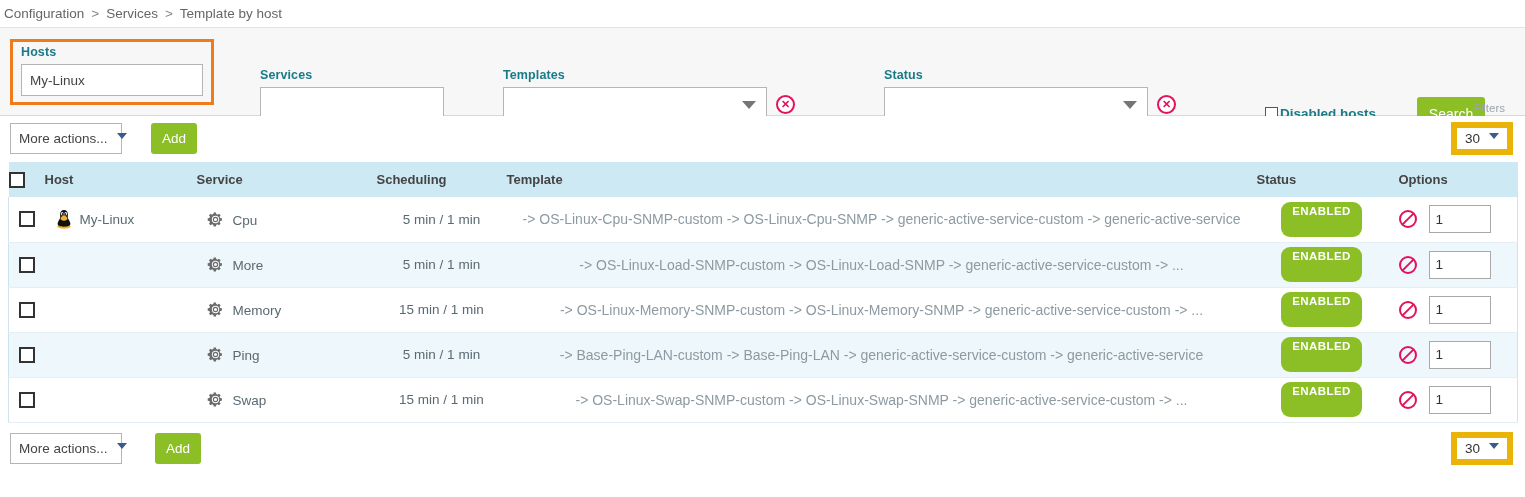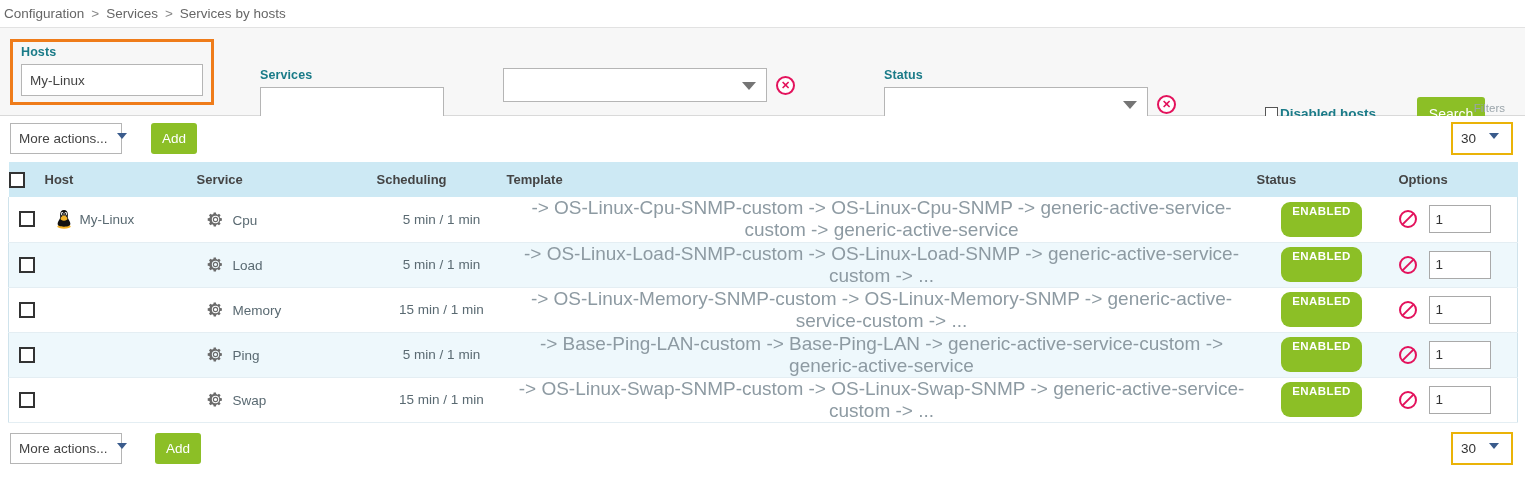--- a/index.html
+++ b/index.html
@@ -170,21 +170,21 @@
     color: #ffffff;
     font-family: "Liberation Sans", sans-serif;
     font-size: 13.5px;
     border-radius: 3px;
     cursor: pointer;
   }
   .pagesize {
     position: absolute;
     right: 12px; top: 6px;
     width: 62px; height: 33px;
-    border: 2px solid #eab308;
+    border: 6px solid #eab308;
     background: #ffffff;
     font-family: "Liberation Sans", sans-serif;
     font-size: 13.5px;
     color: #333333;
     padding: 0 8px;
     cursor: pointer;
     -webkit-appearance: none;
     appearance: none;
   }
   .pagesize-caret {
@@ -233,21 +233,21 @@
   .c-sched { width: 130px; text-align: center; }
   .c-tpl   { width: 750px; text-align: center; margin-left: 27px; }
   .c-stat  { width: 130px; text-align: center; }
   .c-opt   { width: 131px; }
 
   .host-cell { display: flex; align-items: center; gap: 7px; padding-left: 10px; }
   .host-name { color: #5a6a72; font-size: 13.5px; }
   .svc-cell  { display: flex; align-items: flex-end; gap: 9px; padding-left: 10px; }
   .svc-name  { color: #5a6a72; }
   .sched-txt { color: #5a6a72; }
-  .tpl-txt   { color: #8d9aa2; font-size: 19px; }
+  .tpl-txt   { color: #8d9aa2; font-size: 14px; }
 
   .badge {
     display: inline-block;
     background: #8cbf26;
     color: #ffffff;
     font-size: 11.5px;
     font-weight: bold;
     letter-spacing: .4px;
     padding: 3px 11px 20px 11px;
     border-radius: 9px;
@@ -285,40 +285,41 @@
   .gear { width: 17px; height: 17px; flex: none; }
 </style>
 </head>
 <body>
 
 <div class="breadcrumb">
   <span class="crumb">Configuration</span>
   <span class="sep">&gt;</span>
   <span class="crumb">Services</span>
   <span class="sep">&gt;</span>
-  <span class="crumb">Services by hosts</span>
+  <span class="crumb">Template by host</span>
 </div>
 
 <div class="filter-panel">
 
   <div class="fgroup" id="hosts-group">
     <div class="flabel">Hosts</div>
     <div class="fcontrol">
       <input class="ftext" style="width: 182px;" value="My-Linux">
     </div>
   </div>
 
   <div class="fgroup" style="left:260px; top:40px;">
     <div class="flabel">Services</div>
     <div class="fcontrol">
       <input class="ftext" style="width: 184px; height: 34px;" value="">
     </div>
   </div>
 
   <div class="fgroup" style="left:503px; top:40px;">
+    <div class="flabel">Templates</div>
     <div class="fcontrol">
       <div class="fselectwrap" style="width:264px;">
         <span style="display:block;padding:8px 0 0 8px;font-size:13.5px;color:#444;"></span>
         <span class="caret"></span>
       </div>
       <div class="clear-icon">✕</div>
     </div>
   </div>
 
   <div class="fgroup" style="left:884px; top:40px;">
@@ -412,21 +413,21 @@
             <div class="host-cell">
               <span class="host-name"></span>
             </div>
           </td>
           <td class="c-svc">
             <div class="svc-cell">
               <svg class="gear" viewBox="0 0 24 24">
                 <path fill="#6b6b6b" d="M12 8.2a3.8 3.8 0 100 7.6 3.8 3.8 0 000-7.6zm0 6a2.2 2.2 0 110-4.4 2.2 2.2 0 010 4.4z"></path>
                 <path fill="#6b6b6b" d="M21 13.6v-3.2l-2.4-.4a6.9 6.9 0 00-.8-1.9l1.4-2-2.3-2.3-2 1.4a6.9 6.9 0 00-1.9-.8L12.6 2h-3.2l-.4 2.4a6.9 6.9 0 00-1.9.8l-2-1.4L2.8 6.1l1.4 2a6.9 6.9 0 00-.8 1.9L1 10.4v3.2l2.4.4c.2.7.5 1.3.8 1.9l-1.4 2 2.3 2.3 2-1.4c.6.3 1.2.6 1.9.8l.4 2.4h3.2l.4-2.4c.7-.2 1.3-.5 1.9-.8l2 1.4 2.3-2.3-1.4-2c.3-.6.6-1.2.8-1.9l2.4-.4zm-9 3.6a5.2 5.2 0 110-10.4 5.2 5.2 0 010 10.4z"></path>
               </svg>
-              <span class="svc-name">Load</span>
+              <span class="svc-name">More</span>
             </div>
           </td>
           <td class="c-sched"><span class="sched-txt">5 min / 1 min</span></td>
           <td class="c-tpl"><span class="tpl-txt">-&gt; OS-Linux-Load-SNMP-custom -&gt; OS-Linux-Load-SNMP -&gt; generic-active-service-custom -&gt; ...</span></td>
           <td class="c-stat"><span class="badge">ENABLED</span></td>
           <td class="c-opt">
             <div class="opt-cell">
               <span class="deny-icon"></span>
               <input class="qty-input" value="1" style="">
             </div>

